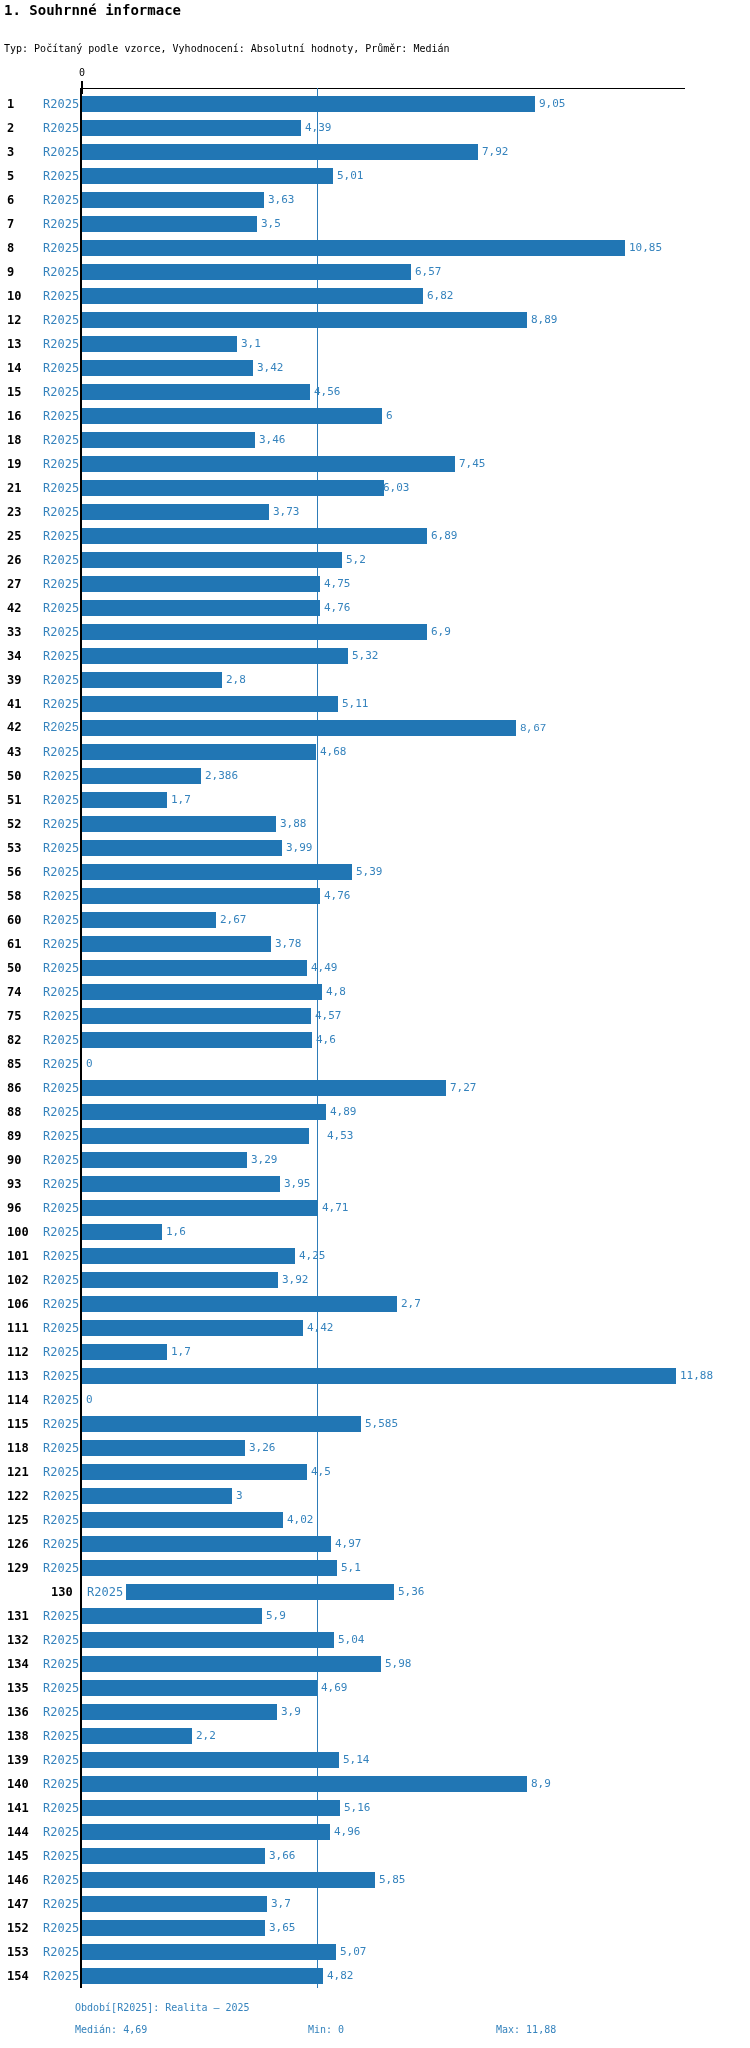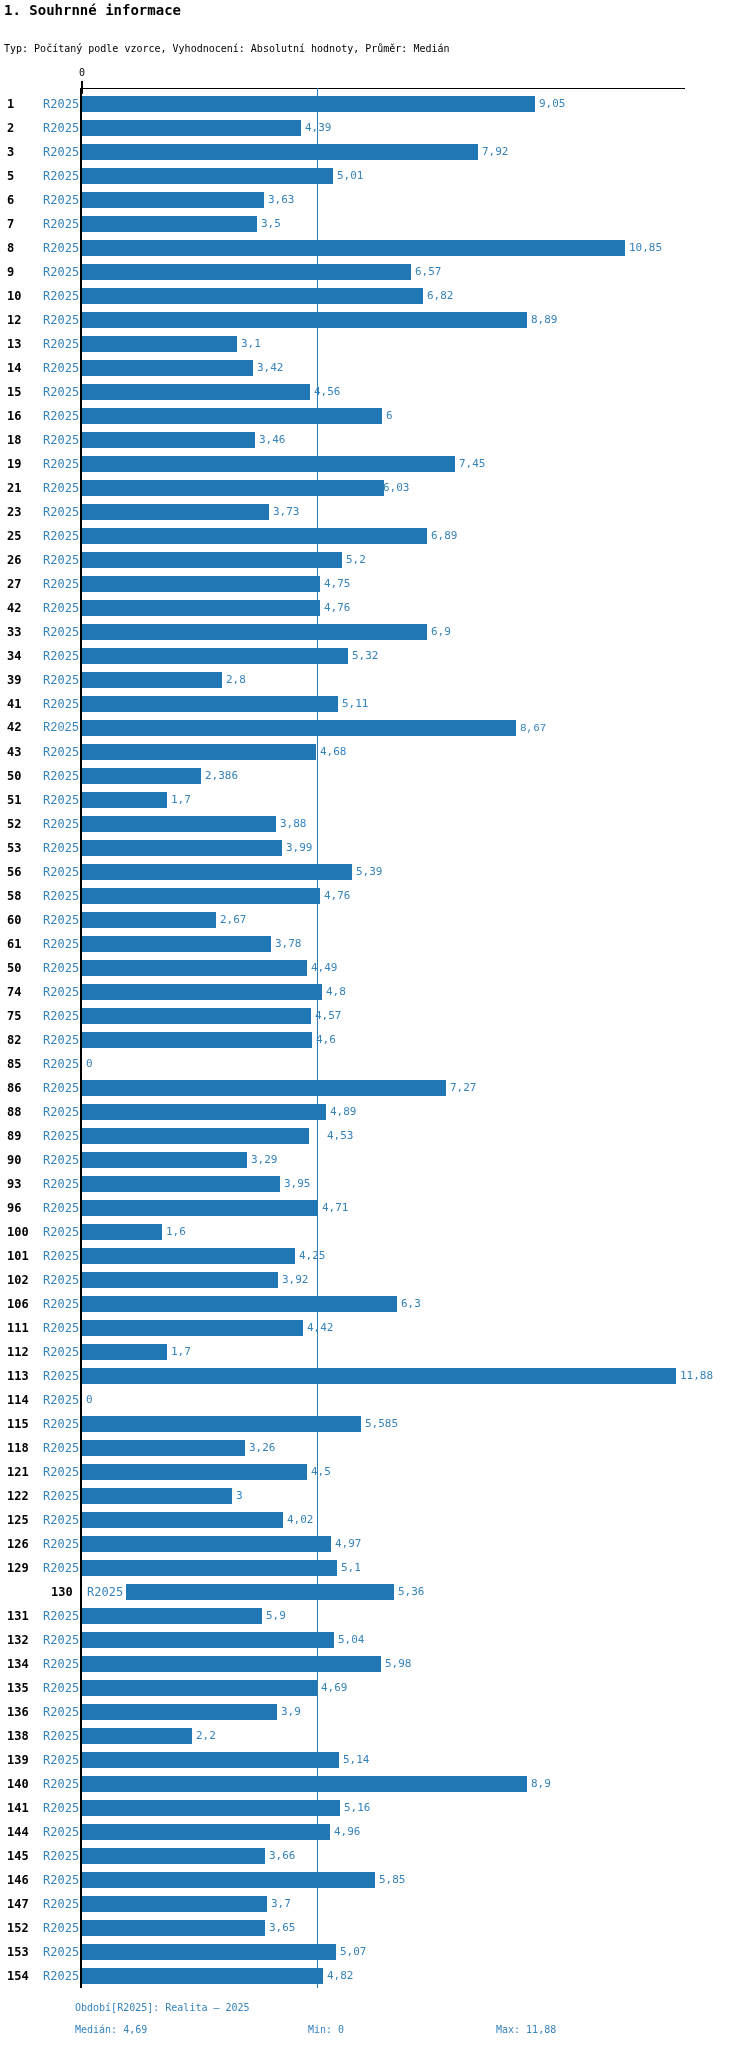--- a/index.html
+++ b/index.html
@@ -336,21 +336,21 @@
         <div class="crow" style="top: 1268px;">
           <span class="num">102</span>
           <span class="per">R2025</span>
           <div class="bar" style="width: 196px; background: rgb(33, 118, 180);"></div>
           <span class="val" style="left: 282px;">3,92</span>
         </div>
         <div class="crow" style="top: 1292px;">
           <span class="num">106</span>
           <span class="per">R2025</span>
           <div class="bar" style="width: 315px; background: rgb(33, 118, 180);"></div>
-          <span class="val" style="left: 401px;">6,3</span>
+          <span class="val" style="left: 401px;">2,7</span>
         </div>
         <div class="crow" style="top: 1316px;">
           <span class="num">111</span>
           <span class="per">R2025</span>
           <div class="bar" style="width: 221px; background: rgb(33, 118, 180);"></div>
           <span class="val" style="left: 307px;">4,42</span>
         </div>
         <div class="crow" style="top: 1340px;">
           <span class="num">112</span>
           <span class="per">R2025</span>

